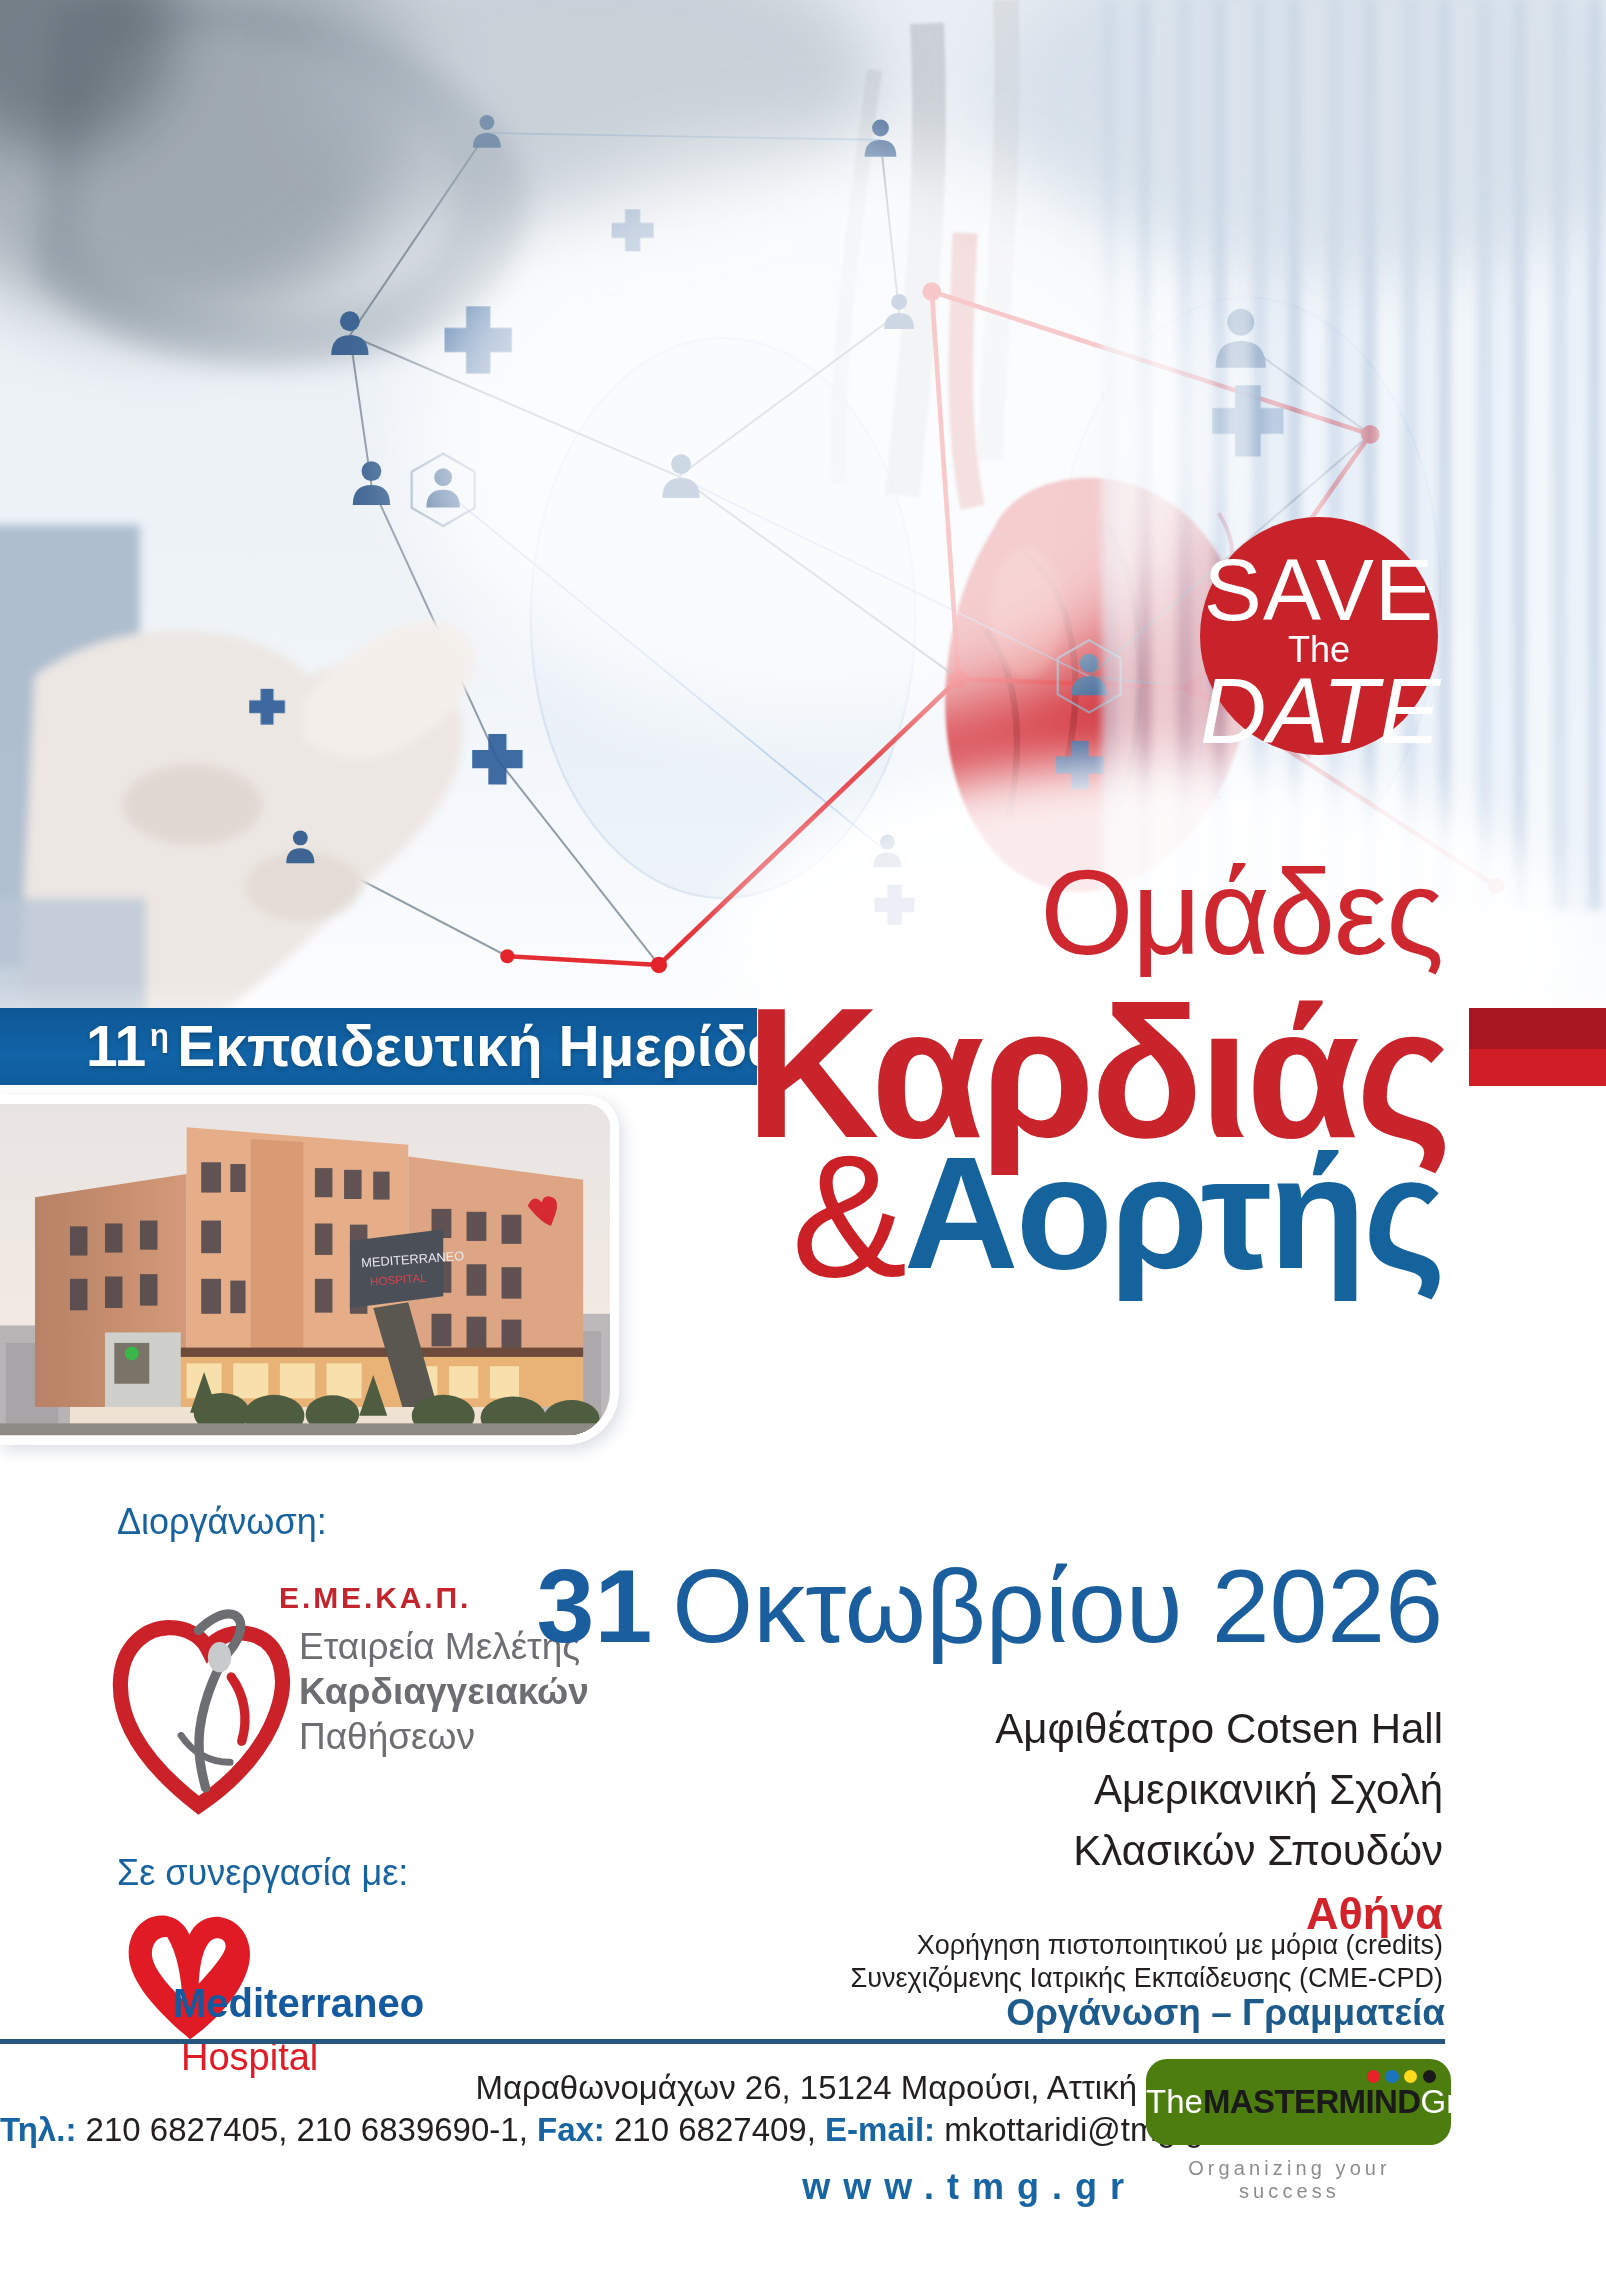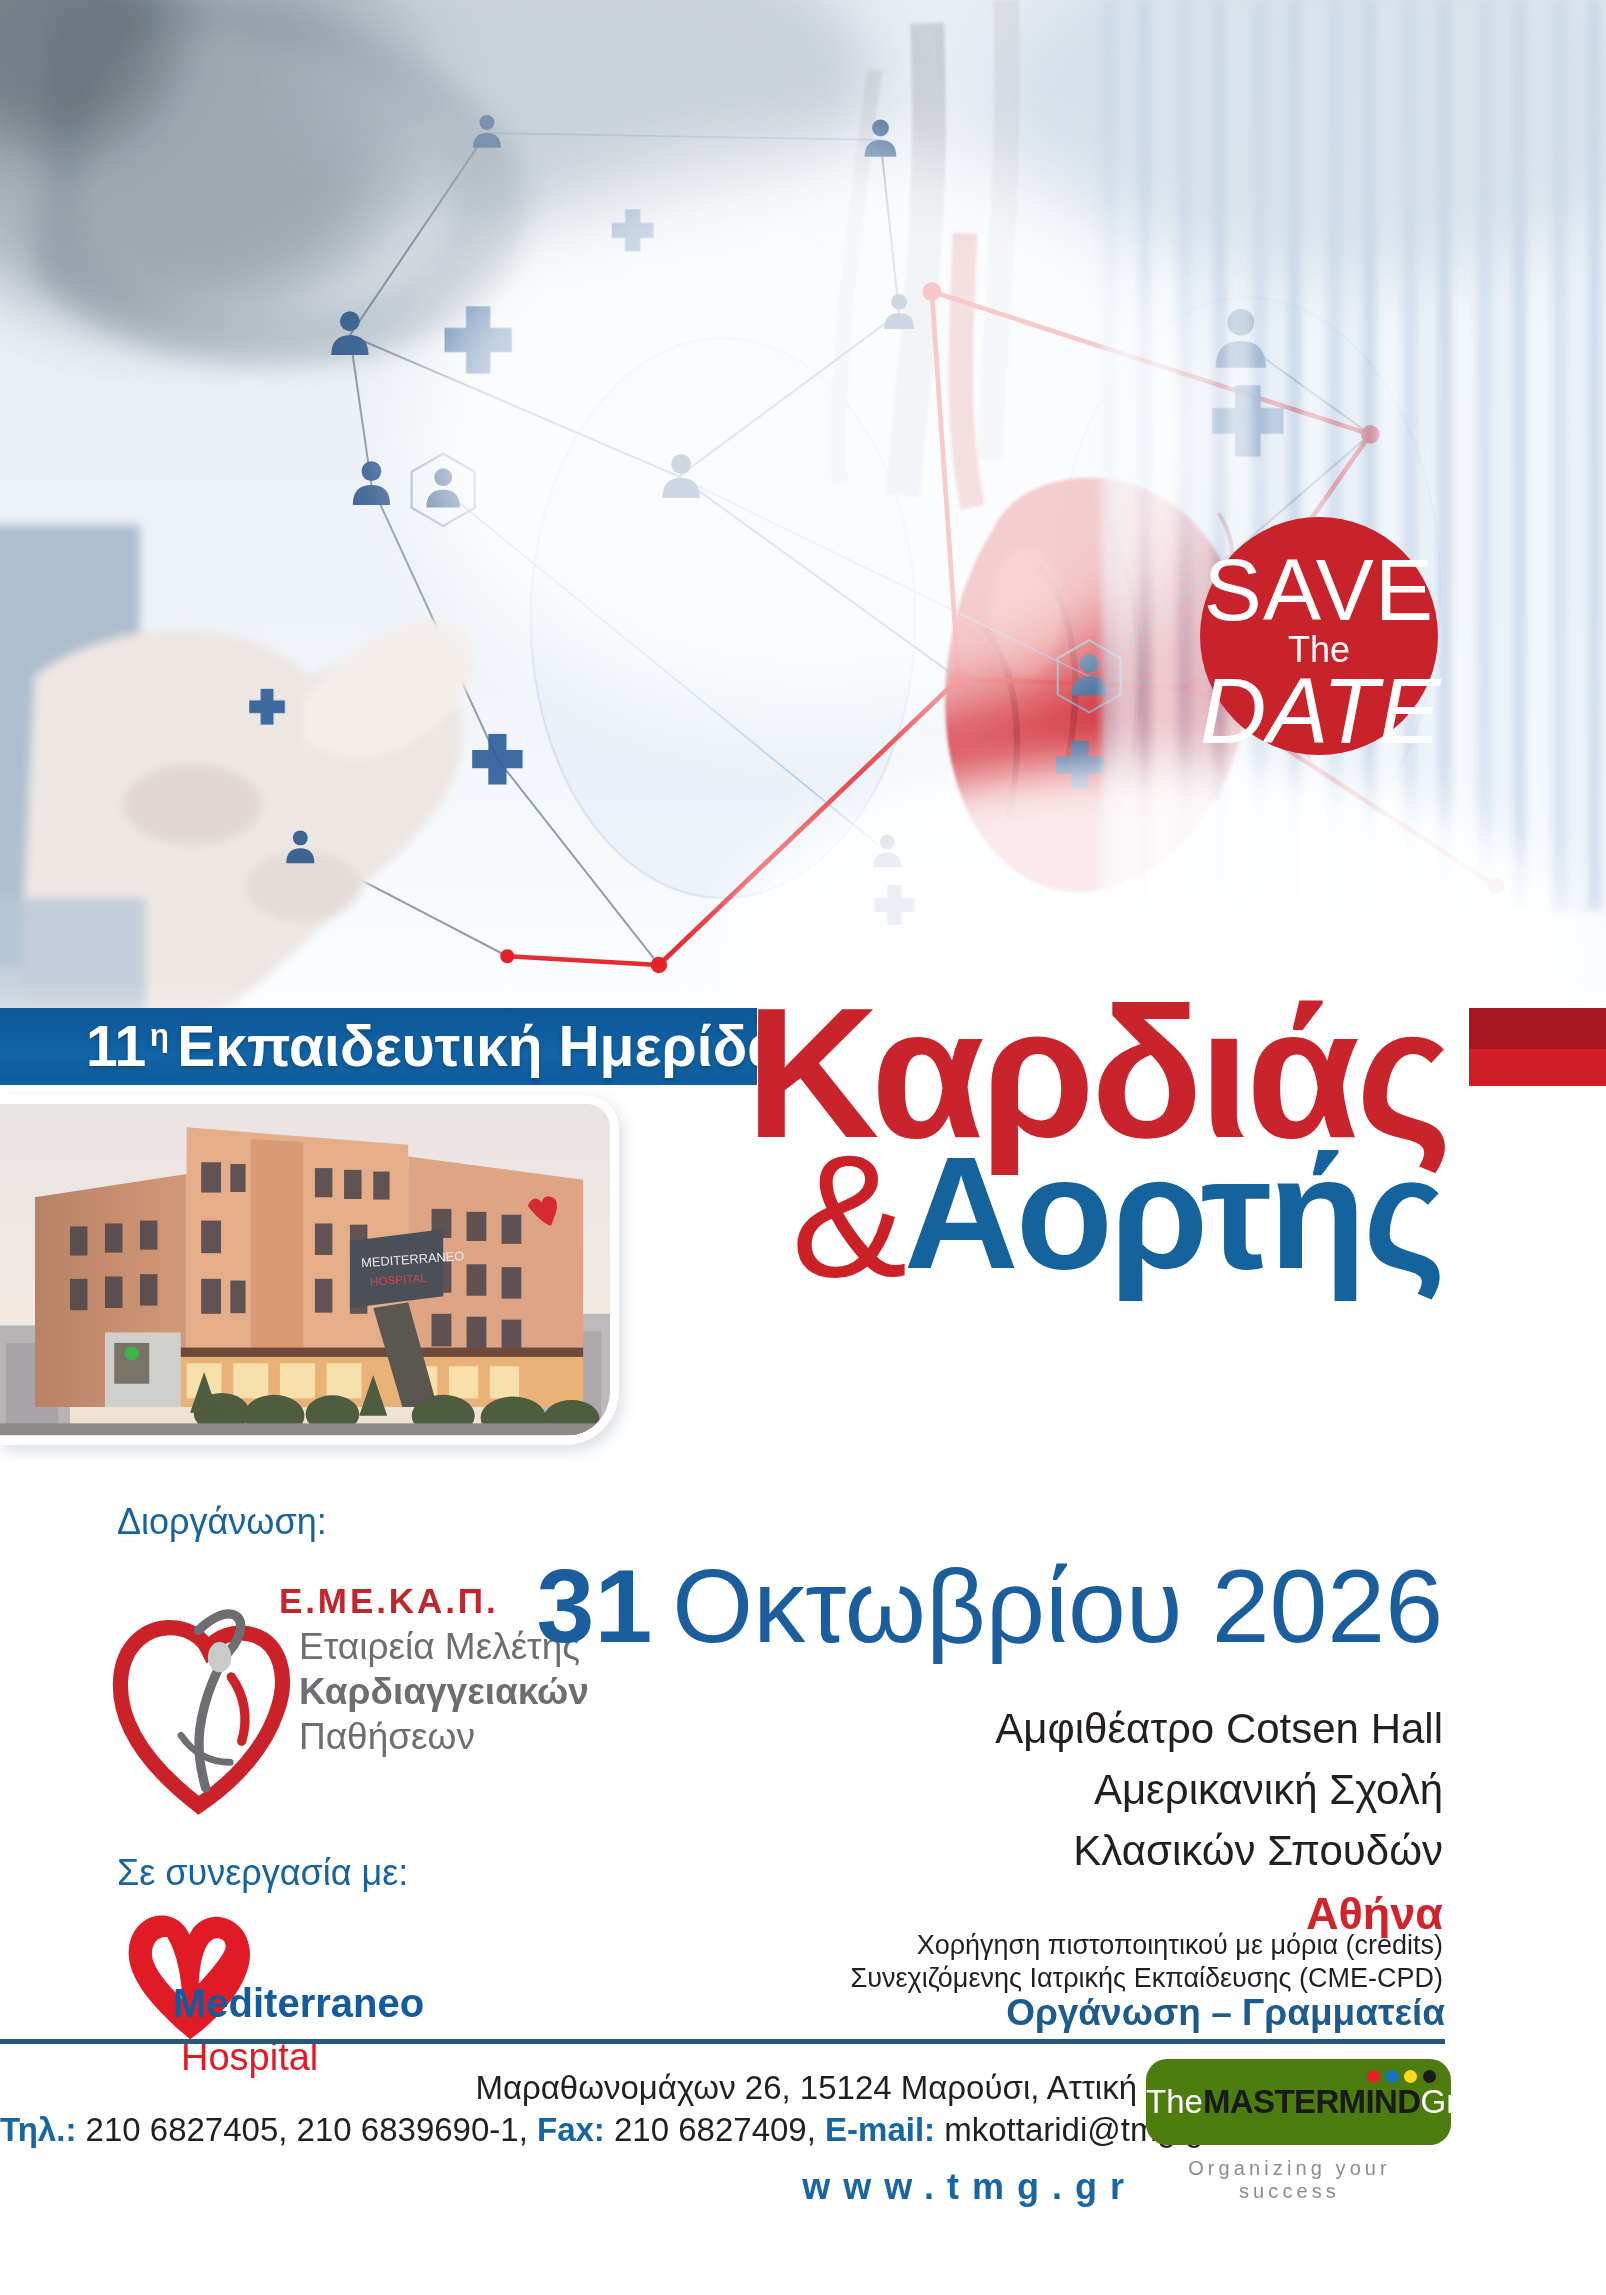--- a/index.html
+++ b/index.html
@@ -65,21 +65,21 @@
   
   .photo{
     left:0;top:1095px;width:619px;height:350px;box-sizing:border-box;
     background:#E8E2DE;border:9.3px solid #ffffff;border-left:none;
     border-radius:0 33px 54px 0;overflow:hidden;
     box-shadow:3.5px 5.8px 15px rgba(60,80,110,.18);
   }
 
   
   .org-label{left:117px;top:1501px;font-size:36px;color:#1763A0;}
-  .emekap-acronym{left:279px;top:1581px;font-size:35px;font-weight:bold;color:#C4252C;letter-spacing:2.9px;}
+  .emekap-acronym{left:279px;top:1581px;font-size:30px;font-weight:bold;color:#C4252C;letter-spacing:2.9px;}
   .emekap-names{left:299px;top:1624px;font-size:37px;line-height:45px;color:#6D6E71;}
   .emekap-names .b{font-weight:bold;}
   .partner-label{left:117px;top:1852px;font-size:36px;color:#1763A0;}
   .medit-name{left:173px;top:1981px;font-size:40px;font-weight:bold;color:#135A9E;}
   .medit-sub{left:181px;top:2036px;font-size:38px;color:#E01B26;}
 
   
   .date-line{right:164px;top:1552px;font-size:104px;line-height:108px;color:#1A5E9E;white-space:nowrap;}
   .date-line .day{font-weight:bold;margin-right:20px;}
   .venue{right:164px;top:1698px;text-align:right;font-size:42px;line-height:61px;color:#231F20;}
@@ -258,20 +258,21 @@
     <div class="l1">SAVE</div>
     <div class="l2">The</div>
     <div class="l3">DATE</div>
   </div>
 
   <div class="abs edu-banner">
     <span>11</span><sup>η</sup><span>Εκπαιδευτική Ημερίδα</span>
   </div>
   <div class="abs red-bar"></div>
 
+  <div class="t-line t1">Ομάδες</div>
   <div class="t-line t2">Καρδιάς</div>
   <div class="t-line t3">
     <span class="amp">&amp;</span><span class="aorta">Αορτής</span>
   </div>
 
   <div class="abs photo">
     <svg width="610" height="331" viewBox="0 0 1046 568" preserveAspectRatio="none">
       <defs>
         <linearGradient id="sky" x1="0" y1="0" x2="0" y2="1">
           <stop offset="0" stop-color="#E9E4E4"></stop>

